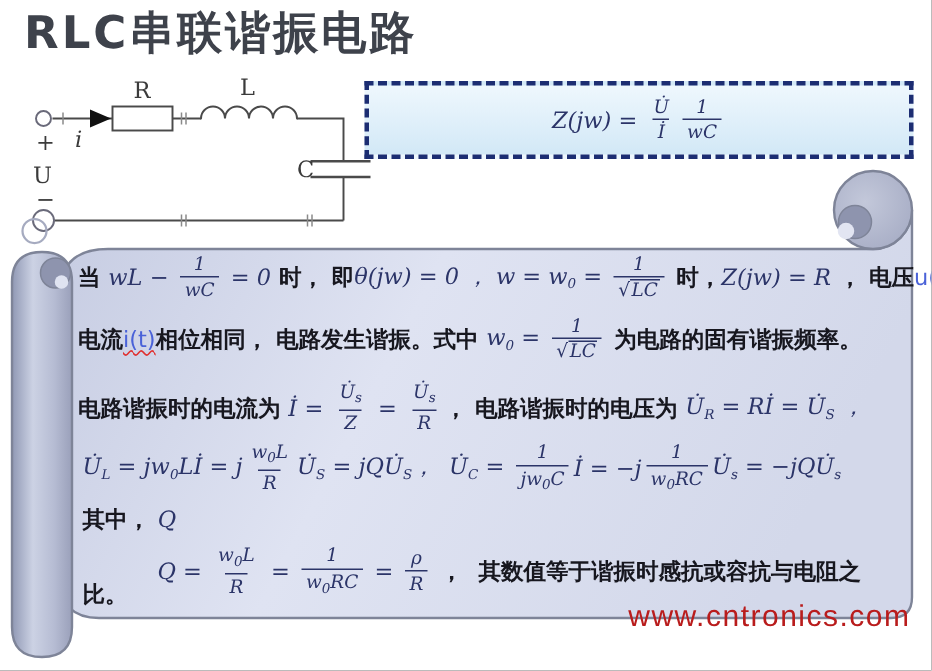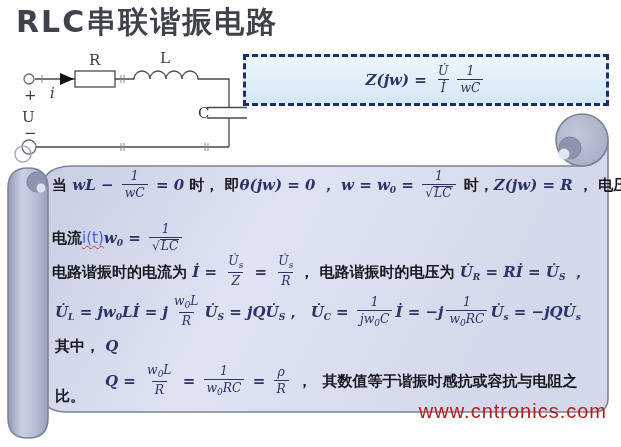--- a/index.html
+++ b/index.html
@@ -7,37 +7,37 @@
          font-family:"DejaVu Sans","Liberation Sans",sans-serif;}
   .title{position:absolute;left:16px;top:2px;margin:0;font-size:30px;font-weight:bold;
          letter-spacing:2px;color:#3e424b;font-family:"DejaVu Sans",sans-serif;}
   
   .zbox{position:absolute;left:243px;top:54px;width:366px;height:52px;box-sizing:border-box;
         border:3px dashed #1c2d72;background:linear-gradient(#eef7fd,#d2e8f6);
         display:flex;align-items:center;justify-content:center;}
   
   .fline{display:flex;align-items:center;white-space:pre;font-size:15px;}
   .line{position:absolute;}
-  .m{font-family:"DejaVu Serif","DejaVu Sans",serif;font-style:italic;color:#2b3468;font-weight:bold;}
+  .m{font-family:"DejaVu Serif","DejaVu Sans",serif;font-style:italic;color:#2b3468;}
   .m sub,.frac sub{font-size:9px;font-style:italic;vertical-align:-3px;letter-spacing:0;}
   .cn{font-family:"DejaVu Sans",sans-serif;font-weight:bold;color:#17171f;}
   .mblue{font-family:"DejaVu Sans",sans-serif;color:#4a62d8;}
   .squig{text-decoration:underline wavy #e03030 1px;text-underline-offset:2px;}
   .frac{display:inline-flex;flex-direction:column;align-items:center;margin:0 3px;
         font-size:0.82em;font-family:"DejaVu Serif","DejaVu Sans",serif;font-style:italic;color:#2b3468;}
   .frac .num{padding:0 3px 1px;line-height:1.1;}
   .frac .den{border-top:1.2px solid currentColor;padding:1px 3px 0;line-height:1.15;}
   .ovl{display:inline-block;border-top:1.1px solid currentColor;line-height:1.05;padding:0 1px;}
   .circuit{position:absolute;left:2px;top:52px;}
   .scrollshape{position:absolute;left:0;top:100px;}
   .watermark{position:absolute;right:14px;top:400px;font-size:20px;letter-spacing:1px;
              color:#b91c1c;font-family:"Liberation Sans",sans-serif;}
   
   .l1{left:52px;top:162px;height:46px;}
-  .l2{left:52px;top:216px;height:44px;}
+  .l2{left:52px;top:204px;height:44px;}
   .l3{left:52px;top:252px;height:40px;justify-content:space-between;}
   .l4{left:55px;top:292px;height:40px;}
   .l5{left:55px;top:334px;height:24px;align-items:center;}
   .l6{left:105px;top:358px;height:46px;}
   .l7{left:55px;top:386px;height:20px;}
 </style>
 </head>
 <body>
 
 <div class="stage">
@@ -106,21 +106,21 @@
     <circle cx="582" cy="40" r="26" fill="url(#curlGrad)" stroke="#7e8498" stroke-width="1.6"></circle>
     <circle cx="570" cy="48" r="11" fill="#8e94ae" stroke="#7e8498" stroke-width="1"></circle>
     <circle cx="564" cy="54" r="5.5" fill="#e2e5f2" stroke="none"></circle>
 
     <path d="M8 88 Q8 68 28 68 Q48 68 48 88 L48 318 Q48 338 28 338 Q8 338 8 318 Z" fill="url(#bandGrad)" stroke="#7e8498" stroke-width="1.6"></path>
     <circle cx="37" cy="82" r="10" fill="#8e94ae" stroke="#7e8498" stroke-width="1"></circle>
     <circle cx="41" cy="88" r="4.5" fill="#dfe3f1" stroke="none"></circle>
   </svg>
 
   <div class="fline line l1"><span class="cn">当 </span><span class="m">wL − </span><span class="frac"><span class="num">1</span><span class="den">wC</span></span><span class="m"> = 0</span><span class="cn"> 时， 即</span><span class="m">θ(jw) = 0 ， w = w<sub>0</sub> = </span><span class="frac"><span class="num">1</span><span class="den">√<span class="ovl">LC</span></span></span><span class="cn"> 时，</span><span class="m">Z(jw) = R</span><span class="cn"> ， 电压</span><span class="mblue">u(t)</span></div>
-  <div class="fline line l2"><span class="cn">电流</span><span class="mblue squig">i(t)</span><span class="m">w<sub>0</sub> = </span><span class="frac"><span class="num">1</span><span class="den">√<span class="ovl">LC</span></span></span></div>
+  <div class="fline line l2"><span class="cn">电流</span><span class="mblue squig">i(t)</span><span class="cn">相位相同， 电路发生谐振。式中 </span><span class="m">w<sub>0</sub> = </span><span class="frac"><span class="num">1</span><span class="den">√<span class="ovl">LC</span></span></span><span class="cn"> 为电路的固有谐振频率。</span></div>
   <div class="fline line l3"><span class="cn">电路谐振时的电流为 </span><span class="m">İ = </span><span class="frac"><span class="num">U̇<sub>s</sub></span><span class="den">Z</span></span><span class="m"> = </span><span class="frac"><span class="num">U̇<sub>s</sub></span><span class="den">R</span></span><span class="cn">， 电路谐振时的电压为 </span><span class="m">U̇<sub>R</sub> = Rİ = U̇<sub>S</sub> ，</span></div>
   <div class="fline line l4"><span class="m">U̇<sub>L</sub> = jw<sub>0</sub>Lİ = j</span><span class="frac"><span class="num">w<sub>0</sub>L</span><span class="den">R</span></span><span class="m">U̇<sub>S</sub> = jQU̇<sub>S</sub>，  U̇<sub>C</sub> = </span><span class="frac"><span class="num">1</span><span class="den">jw<sub>0</sub>C</span></span><span class="m">İ = −j</span><span class="frac"><span class="num">1</span><span class="den">w<sub>0</sub>RC</span></span><span class="m">U̇<sub>s</sub> = −jQU̇<sub>s</sub></span></div>
   <div class="fline line l5"><span class="cn">其中， </span><span class="m">Q</span></div>
   <div class="fline line l6"><span class="m">Q = </span><span class="frac"><span class="num">w<sub>0</sub>L</span><span class="den">R</span></span><span class="m"> = </span><span class="frac"><span class="num">1</span><span class="den">w<sub>0</sub>RC</span></span><span class="m"> = </span><span class="frac"><span class="num">ρ</span><span class="den">R</span></span><span class="cn"> ，  其数值等于谐振时感抗或容抗与电阻之</span></div>
   <div class="fline line l7"><span class="cn">比。</span></div>
 
   <div class="watermark">www.cntronics.com</div>
 
 </div>
 

